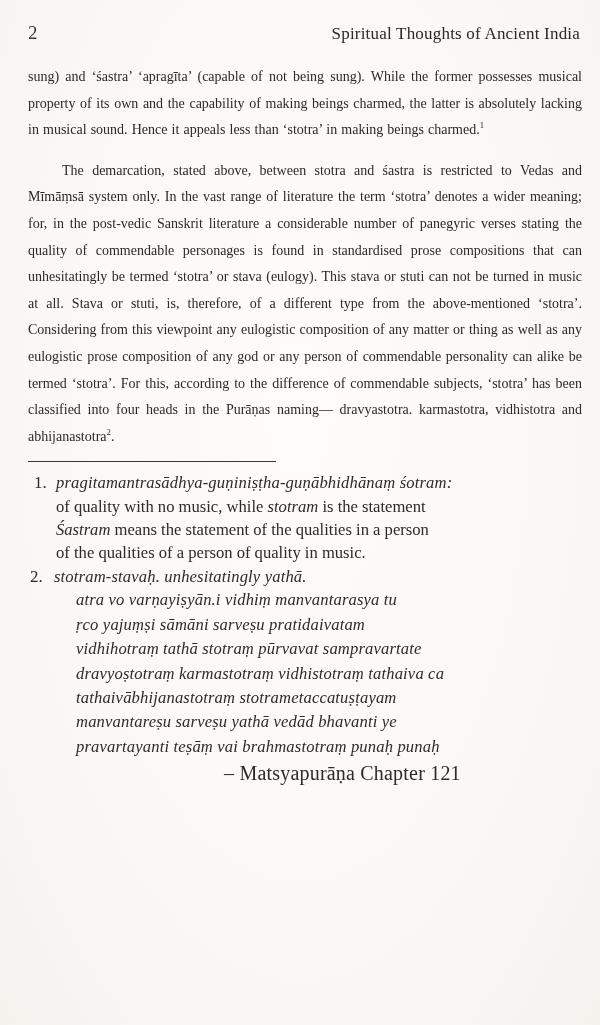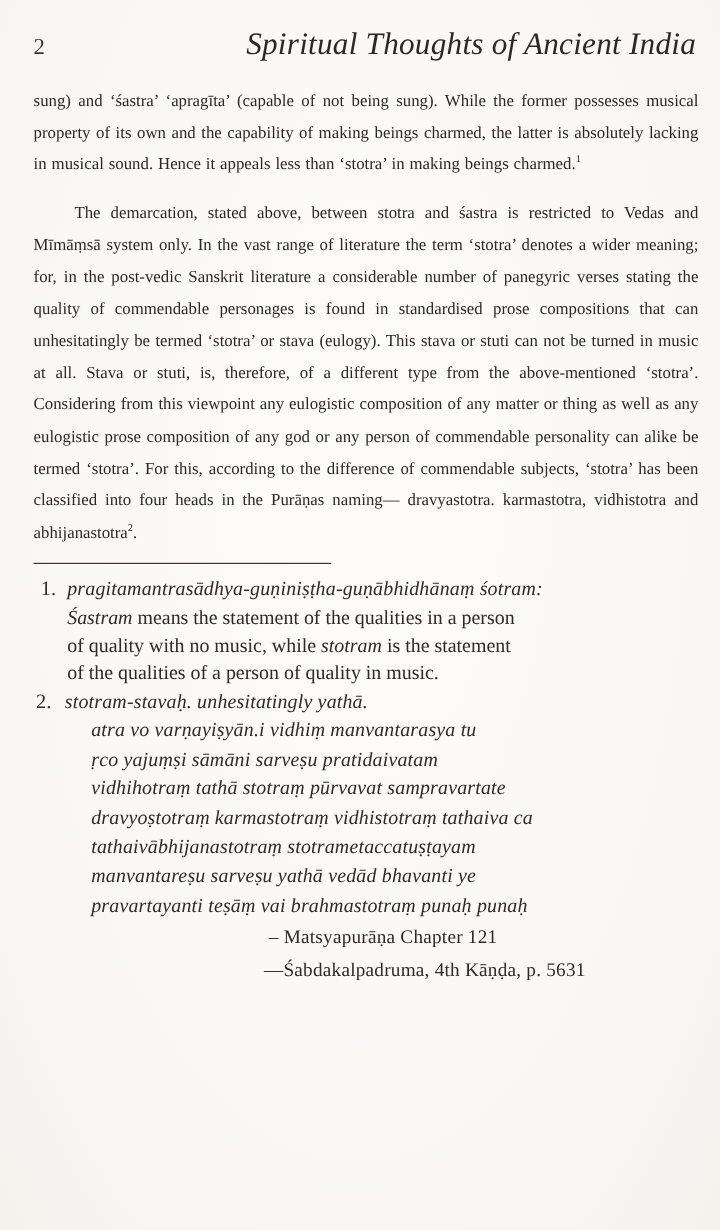--- a/index.html
+++ b/index.html
@@ -40,22 +40,21 @@
     justify-content: space-between;
     padding-top: 22px;
     margin-bottom: 20px;
   }
   .folio {
     font-size: 19px;
     color: #3a3633;
     letter-spacing: 0.5px;
   }
   .running-title {
-    font-style: italic;
-    font-size: 26px;
+    font-size: 17px;
     color: #2b2825;
     letter-spacing: 0.2px;
     padding-right: 2px;
   }
 
   
   .body-par {
     font-size: 14px;
     line-height: 26.6px;
     text-align: justify;
@@ -122,21 +121,21 @@
     margin-left: 22px;
   }
   .verse .fn-line {
     font-style: italic;
     letter-spacing: 0.15px;
     line-height: 24.4px;
   }
   .attrib {
     margin-top: 2px;
     font-style: normal;
-    font-size: 16px;
+    font-size: 20px;
     line-height: 25px;
     letter-spacing: 0.2px;
   }
   .attrib-1 {
     margin-left: 170px;
   }
   .attrib-2 {
     margin-left: 166px;
   }
 </style>
@@ -156,39 +155,38 @@
     <p class="body-par indent"><span>The demarcation, stated above, between stotra and śastra is restricted to Vedas and Mīmāṃsā system only. In the vast range of literature the term ‘stotra’ denotes a  wider meaning; for, in the post-vedic Sanskrit literature a considerable number of panegyric verses stating the quality of commendable personages is found in standardised prose compositions that can unhesitatingly be termed ‘stotra’ or  stava (eulogy). This stava or stuti can not be turned in music at all.  Stava or stuti, is, therefore, of a different type from the above-mentioned ‘stotra’. Considering from this viewpoint any eulogistic composition of any  matter  or thing  as well as any eulogistic prose composition of any god or any person of commendable personality can  alike be  termed  ‘stotra’.  For this, according to the difference of commendable subjects, ‘stotra’ has been classified  into four  heads in the  Purāṇas naming— dravyastotra. karmastotra, vidhistotra and abhijanastotra</span><sup>2</sup>.</p>
 
     <div class="fn-rule"></div>
 
     <div class="footnotes">
 
       <div class="fn-item">
         <span class="fn-num">1.</span>
         <div class="fn-body">
           <div class="fn-line fn-sanskrit">pragitamantrasādhya-guṇiniṣṭha-guṇābhidhānaṃ śotram:</div>
+          <div class="fn-line"><span>of quality with no music,  while </span><span class="it">stotram</span><span>  is the  statement</span></div>
           <div class="fn-line"><span class="it">Śastram</span><span> means the statement of the  qualities  in a person</span></div>
-          <div class="fn-line"><span>of quality with no music,  while </span><span class="it">stotram</span><span>  is the  statement</span></div>
           <div class="fn-line"><span>of the qualities of a person of quality in music.</span></div>
         </div>
       </div>
 
       <div class="fn-item">
         <span class="fn-num tight">2.</span>
         <div class="fn-body">
           <div class="fn-line fn-sanskrit">stotram-stavaḥ. unhesitatingly yathā.</div>
           <div class="verse">
             <div class="fn-line">atra vo varṇayiṣyān.i vidhiṃ manvantarasya tu</div>
             <div class="fn-line">ṛco yajuṃṣi sāmāni sarveṣu pratidaivatam</div>
             <div class="fn-line">vidhihotraṃ tathā stotraṃ pūrvavat sampravartate</div>
             <div class="fn-line">dravyoṣtotraṃ karmastotraṃ vidhistotraṃ tathaiva ca</div>
             <div class="fn-line">tathaivābhijanastotraṃ stotrametaccatuṣṭayam</div>
             <div class="fn-line">manvantareṣu sarveṣu yathā vedād bhavanti ye</div>
             <div class="fn-line">pravartayanti teṣāṃ vai brahmastotraṃ punaḥ punaḥ</div>
           </div>
           <div class="attrib attrib-1">– Matsyapurāṇa   Chapter 121</div>
-          <div class="attrib attrib-2">—Śabdakalpadruma, 4th Kāṇḍa, p. 5631</div>
         </div>
       </div>
 
     </div>
   </div>
 </div>
 
 </body></html>

